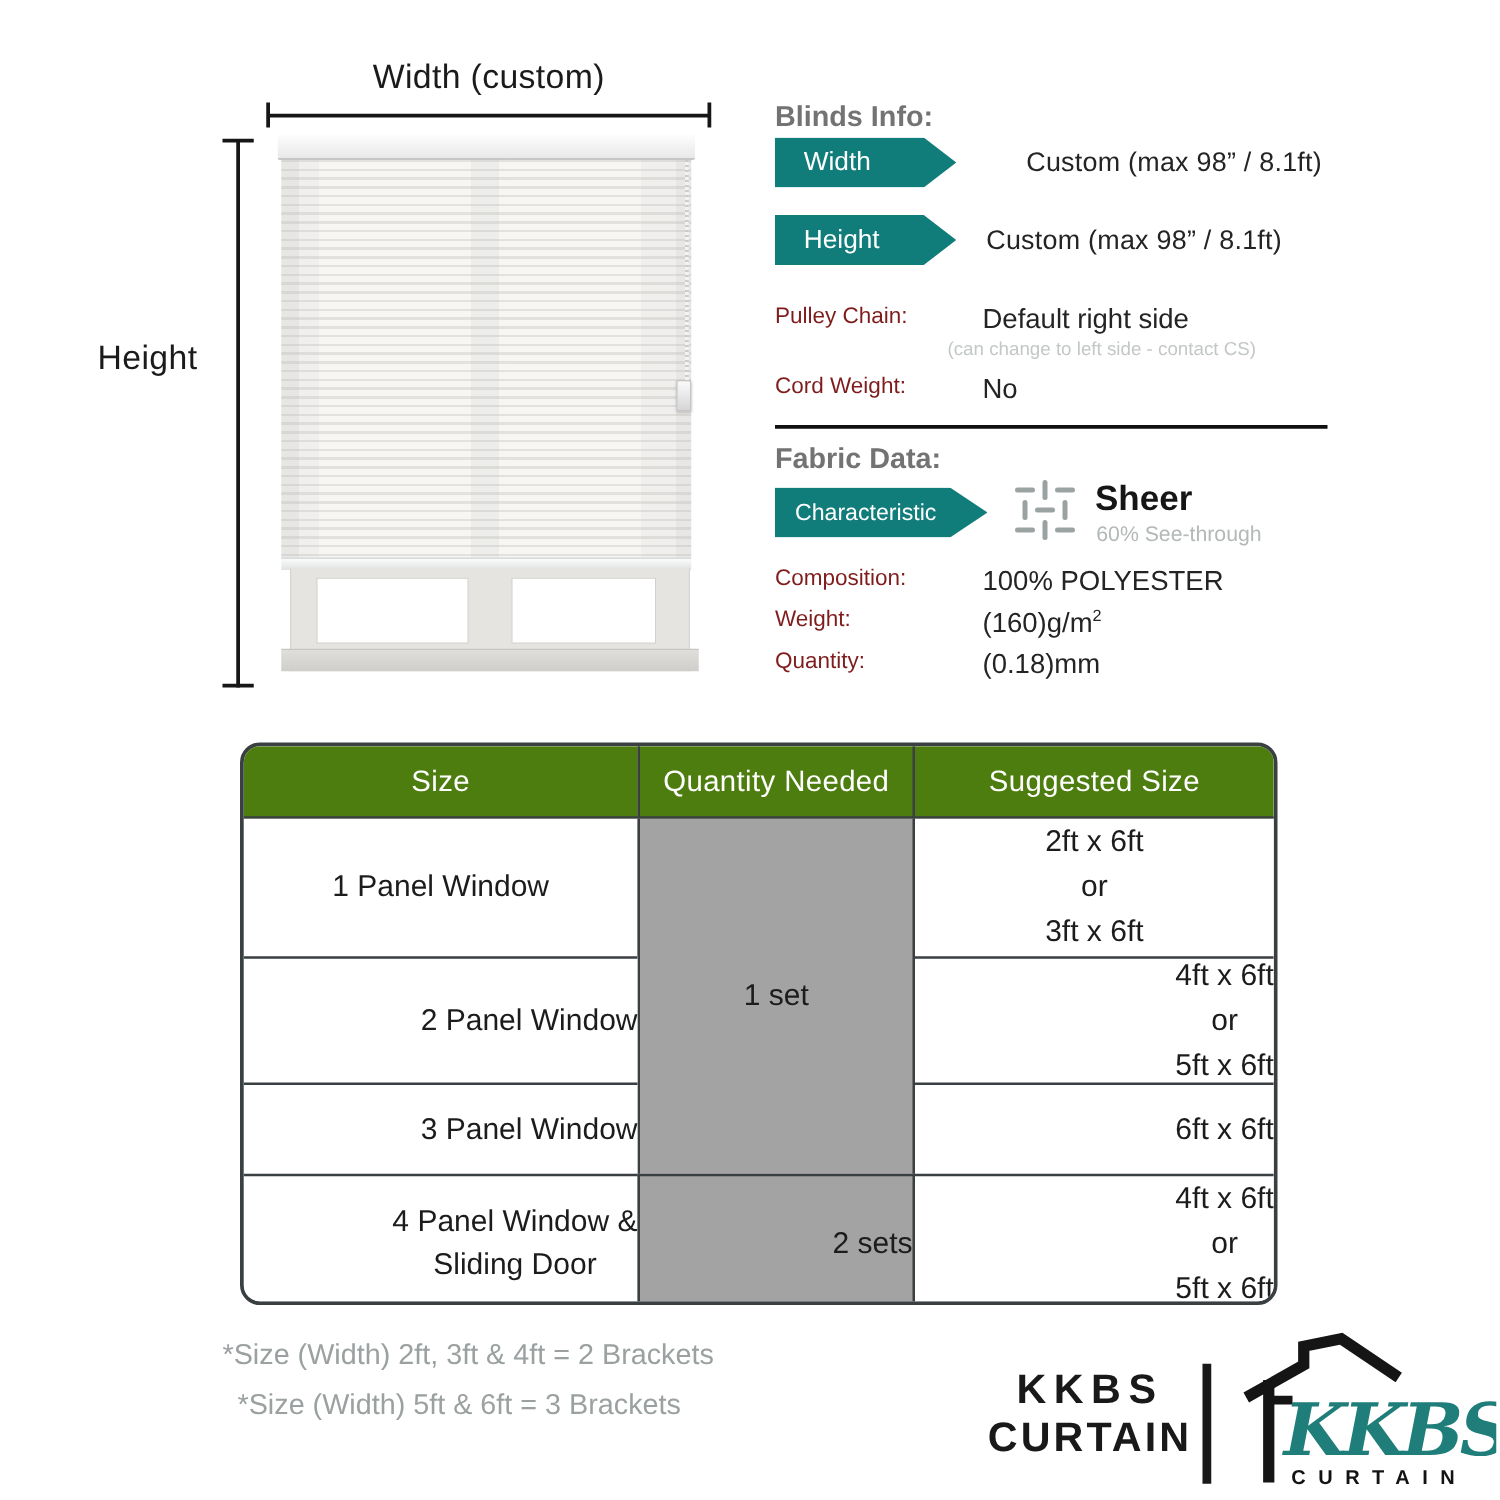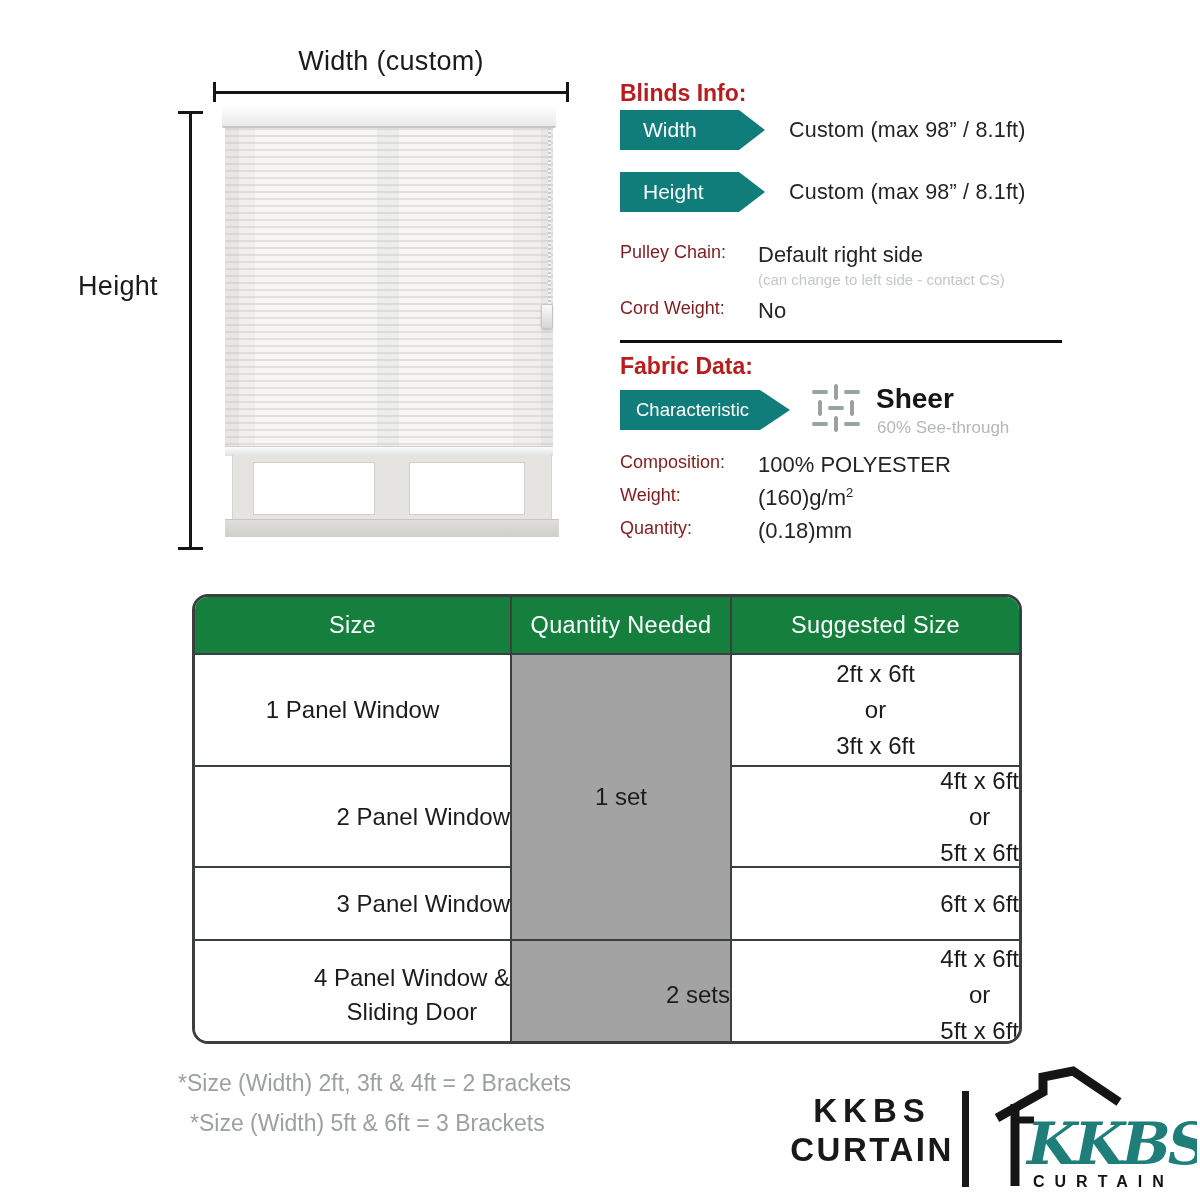--- a/index.html
+++ b/index.html
@@ -31,44 +31,44 @@
   .sill{left:-8px;right:-8px;bottom:0;height:17px;
         background:linear-gradient(#e0deda,#d0cecb);border-top:1px solid #c8c6c2;}
   .chain{left:326px;top:22px;width:3px;height:178px;
          background:repeating-linear-gradient(180deg,#cccccc 0 2px,#f3f3f3 2px 4px);}
   .chain-handle{left:319px;top:198px;width:10px;height:23px;border-radius:2px;
                 background:linear-gradient(#fafafa,#d6d6d6);border:1px solid #c6c6c6;
                 box-shadow:0 1px 2px rgba(0,0,0,.18);}
 
   
   .info-col{left:620px;top:80px;width:450px;height:470px;}
-  .sec-title{font-size:23px;font-weight:700;color:#b91c1c;}
+  .sec-title{font-size:23px;font-weight:700;color:#737373;}
   .badge{height:40px;background:#117d7a;color:#fff;display:flex;align-items:center;
          padding-left:23px;box-sizing:border-box;
          clip-path:polygon(0 0,calc(100% - 26px) 0,100% 50%,calc(100% - 26px) 100%,0 100%);}
   .badge-w{width:145px;font-size:21px;}
   .badge-c{width:170px;font-size:18.5px;padding-left:16px;
            clip-path:polygon(0 0,calc(100% - 30px) 0,100% 50%,calc(100% - 30px) 100%,0 100%);}
   .bval{font-size:21.5px;color:#242424;letter-spacing:.2px;}
   .frow{display:flex;align-items:flex-start;}
   .flabel{width:138px;font-size:18px;color:#7f1d1d;flex:none;}
-  .fval{font-size:22px;color:#242424;}
+  .fval{font-size:22px;color:#242424;margin-left:28px;}
   .fnote{font-size:15px;color:#c3c7c7;margin-top:3px;}
   .divider{height:3px;background:#101010;}
   .sheer{font-size:28px;font-weight:700;color:#161616;}
   .sheer-note{font-size:17px;color:#b3b8b8;}
   sup.sq{font-size:13px;}
 
   
   .size-table{left:192px;top:594px;width:830px;height:450px;display:grid;
               grid-template-columns:315px 222px auto;
               grid-template-rows:58px 110px 101px 73px auto;
               border:3px solid #3a3f42;border-radius:16px;overflow:hidden;background:#fff;
               box-sizing:border-box;}
-  .th{background:#15803d;color:#fff;font-size:23.5px;font-weight:400;letter-spacing:.3px;
+  .th{background:#4d7c0f;color:#fff;font-size:23.5px;font-weight:400;letter-spacing:.3px;
       display:flex;align-items:center;justify-content:center;border-bottom:2px solid #3a3f42;}
   .th-mid{border-left:2px solid #3a3f42;border-right:2px solid #3a3f42;}
   .cell{display:flex;align-items:center;justify-content:center;text-align:center;
         font-size:24px;color:#1c1c1c;background:#fff;}
   .bt{border-top:2px solid #3a3f42;justify-content:flex-end;}
   .qcell{background:#a3a3a3;border-left:2px solid #3a3f42;border-right:2px solid #3a3f42;}
   .sline{display:block;line-height:36px;}
   .sline2{display:block;line-height:34px;}
 
   
@@ -104,21 +104,21 @@
       <div class="abs wpane" style="left:176px;width:114px;"></div>
       <div class="abs sill"></div>
     </div>
     <div class="abs chain"></div>
     <div class="abs chain-handle"></div>
   </div>
 
   <div class="abs info-col">
     <div class="abs sec-title" style="left:0;top:0;">Blinds Info:</div>
 
-    <div class="abs" style="left:0;top:30px;display:flex;align-items:center;">
+    <div class="abs" style="left:0;top:30px;display:flex;align-items:center;gap:32px;">
       <div class="badge badge-w">Width</div>
       <div class="bval" style="margin-left:24px;">Custom (max 98” / 8.1ft)</div>
     </div>
 
     <div class="abs" style="left:0;top:92px;display:flex;align-items:center;">
       <div class="badge badge-w">Height</div>
       <div class="bval" style="margin-left:24px;">Custom (max 98” / 8.1ft)</div>
     </div>
 
     <div class="abs frow" style="left:0;top:162px;">

